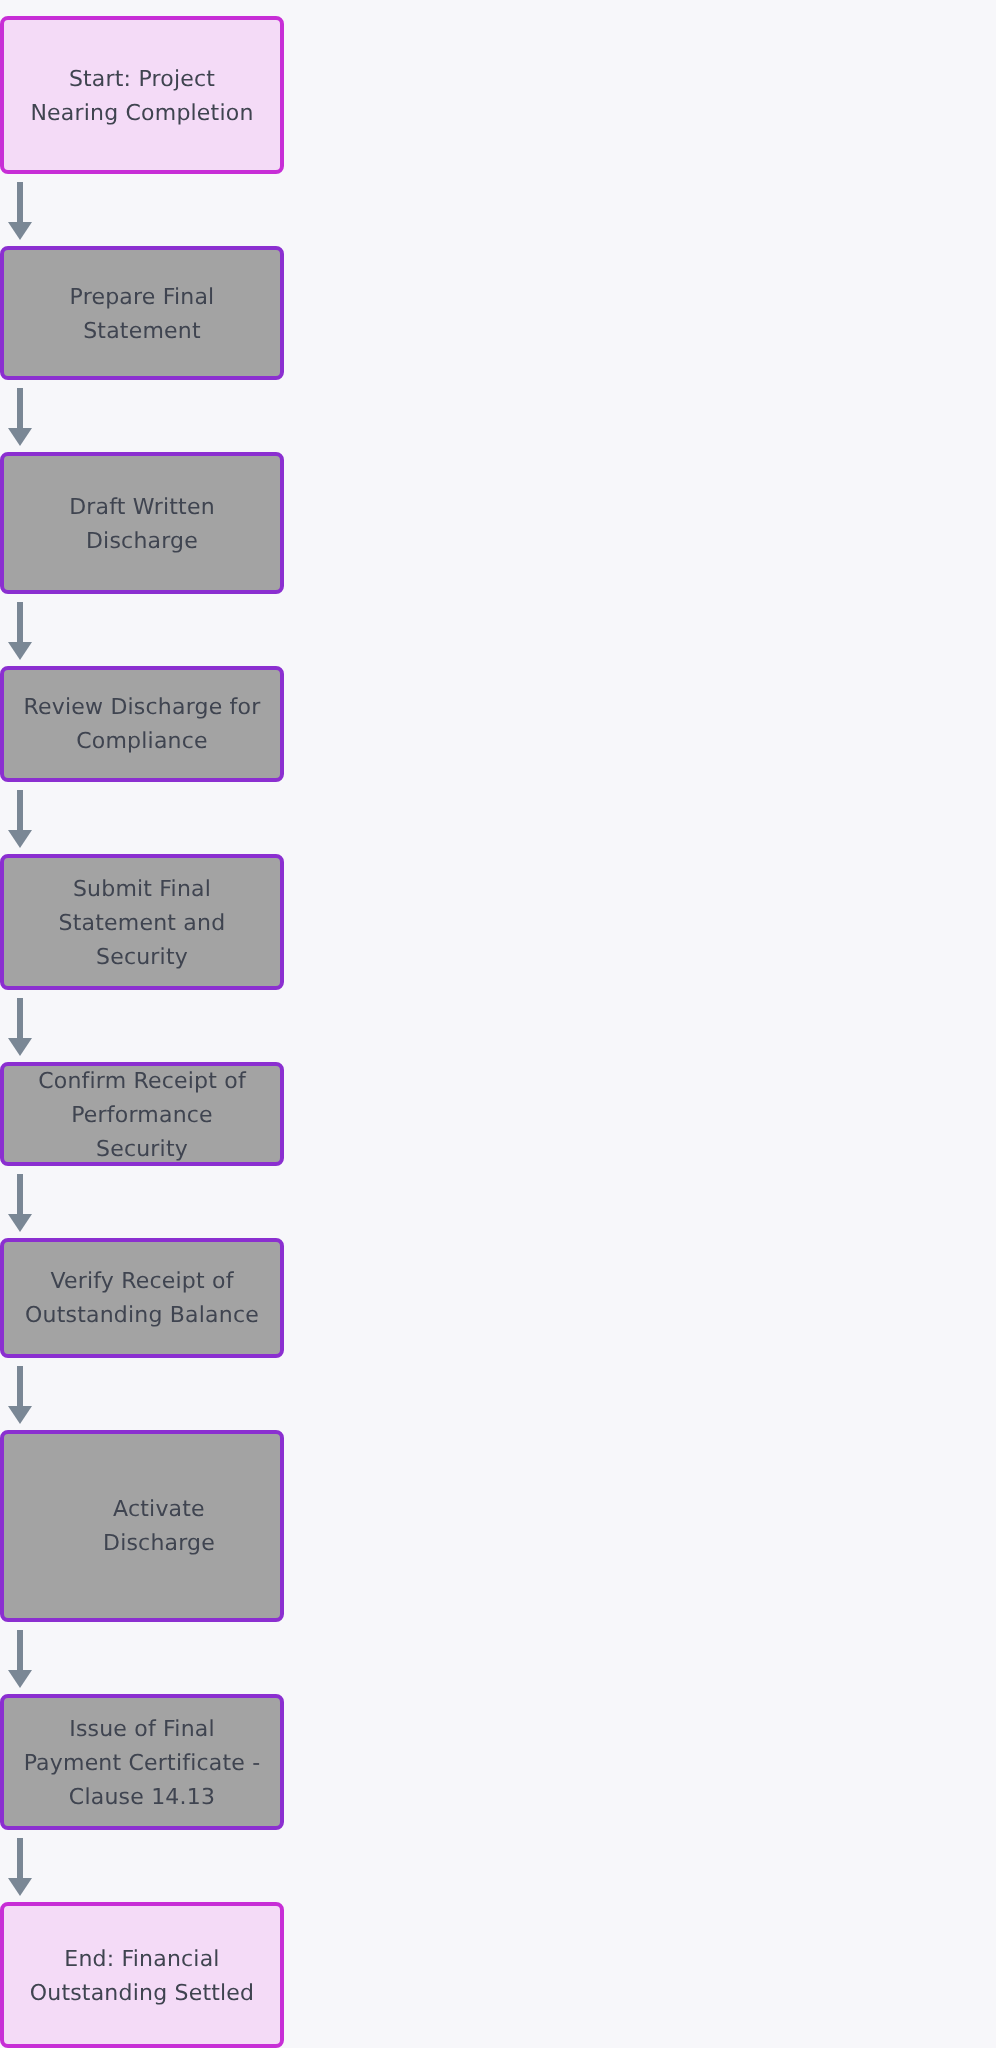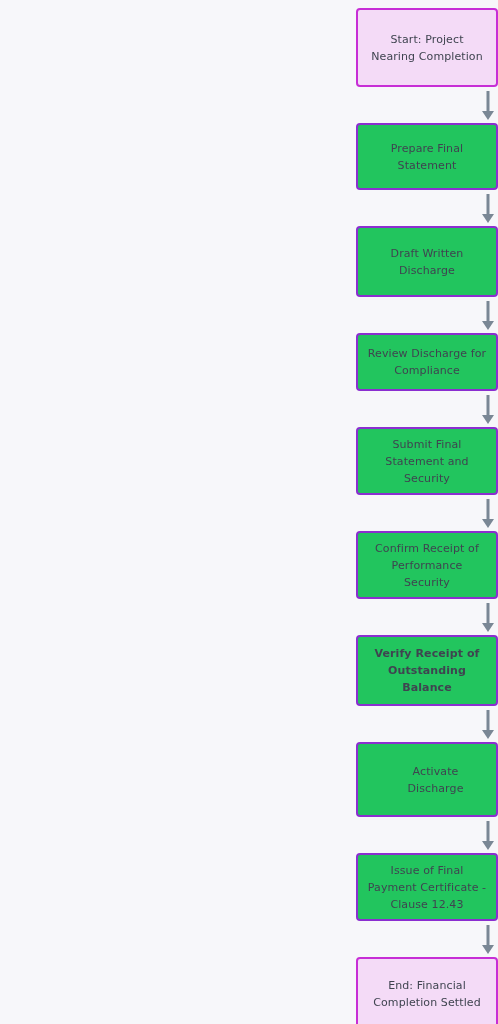--- a/index.html
+++ b/index.html
@@ -15,21 +15,21 @@
   }
 
   #flow-canvas {
     position: relative;
     width: 498px;
     height: 1024px;
     background: #f7f7fa;
     box-sizing: border-box;
     display: flex;
     flex-direction: column;
-    align-items: flex-end;
+    align-items: flex-start;
     justify-content: flex-start;
     padding-top: 8px;
   }
 
   .flow-node {
     width: 142px;
     box-sizing: border-box;
     border-radius: 4px;
     display: flex;
     align-items: center;
@@ -50,21 +50,21 @@
   }
 
   
   .node-terminal {
     background: #f4dbf7;
     border: 2px solid #c72ed6;
   }
 
   
   .node-process {
-    background: #22c55e;
+    background: #a3a3a3;
     border: 2px solid #8b2fd0;
   }
 
   
   .flow-arrow {
     width: 20px;
     height: 36px;
     position: relative;
     flex: none;
   }
@@ -127,50 +127,50 @@
     </div>
     <div class="flow-node node-process" style="height: 68px;">
       <span class="node-label">Submit Final
 Statement and
 Security</span>
     </div>
     <div class="flow-arrow">
       <div class="arrow-shaft"></div>
       <div class="arrow-head"></div>
     </div>
-    <div class="flow-node node-process" style="height: 68px;">
+    <div class="flow-node node-process" style="height: 52px;">
       <span class="node-label">Confirm Receipt of
 Performance
 Security</span>
     </div>
     <div class="flow-arrow">
       <div class="arrow-shaft"></div>
       <div class="arrow-head"></div>
     </div>
-    <div class="flow-node node-process" style="height: 71px; font-weight: bold;">
+    <div class="flow-node node-process" style="height: 60px;">
       <span class="node-label">Verify Receipt of
 Outstanding Balance</span>
     </div>
     <div class="flow-arrow">
       <div class="arrow-shaft"></div>
       <div class="arrow-head"></div>
     </div>
-    <div class="flow-node node-process" style="height: 75px; padding-left: 25px;">
+    <div class="flow-node node-process" style="height: 96px; padding-left: 25px;">
       <span class="node-label">Activate Discharge</span>
     </div>
     <div class="flow-arrow">
       <div class="arrow-shaft"></div>
       <div class="arrow-head"></div>
     </div>
     <div class="flow-node node-process" style="height: 68px;">
       <span class="node-label">Issue of Final
 Payment Certificate -
-Clause 12.43</span>
+Clause 14.13</span>
     </div>
     <div class="flow-arrow">
       <div class="arrow-shaft"></div>
       <div class="arrow-head"></div>
     </div>
     <div class="flow-node node-terminal" style="height: 73px;">
       <span class="node-label">End: Financial
-Completion Settled</span>
+Outstanding Settled</span>
     </div>
   </div>
 
 </body></html>

